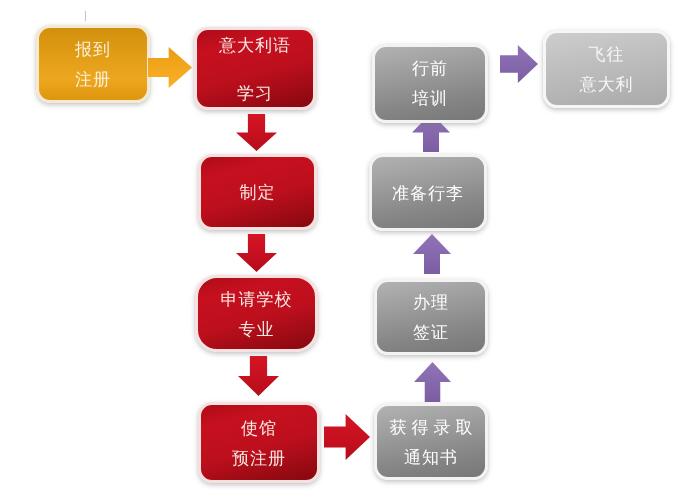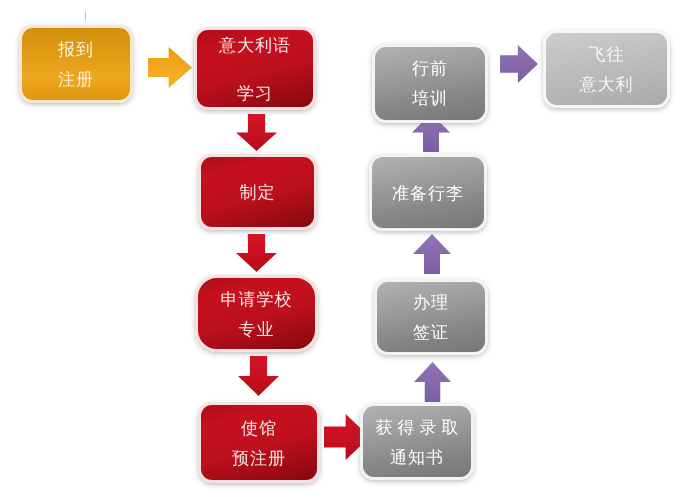--- a/index.html
+++ b/index.html
@@ -51,26 +51,26 @@
   .arrow.right{clip-path:polygon(0 27%,47% 27%,47% 0,100% 50%,47% 100%,47% 73%,0 73%);}
   .arrow.down {clip-path:polygon(29% 0,71% 0,71% 50%,100% 50%,50% 100%,0 50%,29% 50%);}
   .arrow.up   {clip-path:polygon(50% 0,100% 50%,71% 50%,71% 100%,29% 100%,29% 50%,0 50%);}
   .arrow.c-orange{background:linear-gradient(180deg,#ea9d10 0%,#f4a81f 55%,#f7b02a 100%);}
   .arrow.c-red   {background:linear-gradient(180deg,#d41524 0%,#c61020 55%,#b30d19 100%);}
   .arrow.c-purple{background:linear-gradient(180deg,#9074b6 0%,#8568ac 55%,#7a5ea1 100%);}
   
   .tick{position:absolute;left:85px;top:11px;width:1px;height:10px;background:#a9a9a9;opacity:.7;}
 
   
-  #b-register {left:19px; top:25px; width:114px;height:78px;}
+  #b-register {left:36px; top:25px; width:114px;height:78px;}
   #b-italian  {left:194px;top:27px; width:122px;height:83px;gap:18px;}
   #b-plan     {left:198px;top:154px;width:119px;height:76px;}
   #b-apply    {left:195px;top:275px;width:123px;height:77px;border-radius:22px;}
   #b-embassy  {left:198px;top:402px;width:122px;height:81px;}
-  #b-notice   {left:360px;top:403px;width:114px;height:77px;}
+  #b-notice   {left:374px;top:403px;width:114px;height:77px;}
   #b-visa     {left:374px;top:279px;width:114px;height:76px;align-items:center;}
   #b-luggage  {left:369px;top:154px;width:118px;height:77px;}
   #b-training {left:372px;top:44px; width:116px;height:79px;font-family:Liberation Serif, serif;}
   #b-fly      {left:543px;top:30px; width:127px;height:78px;}
 
   #a-orange-right{left:148px;top:47px; width:44px;height:41px;}
   #a-red-down-1  {left:236px;top:114px;width:41px;height:37px;}
   #a-red-down-2  {left:236px;top:234px;width:41px;height:38px;}
   #a-red-down-3  {left:238px;top:356px;width:41px;height:40px;}
   #a-red-right   {left:324px;top:414px;width:46px;height:46px;}

